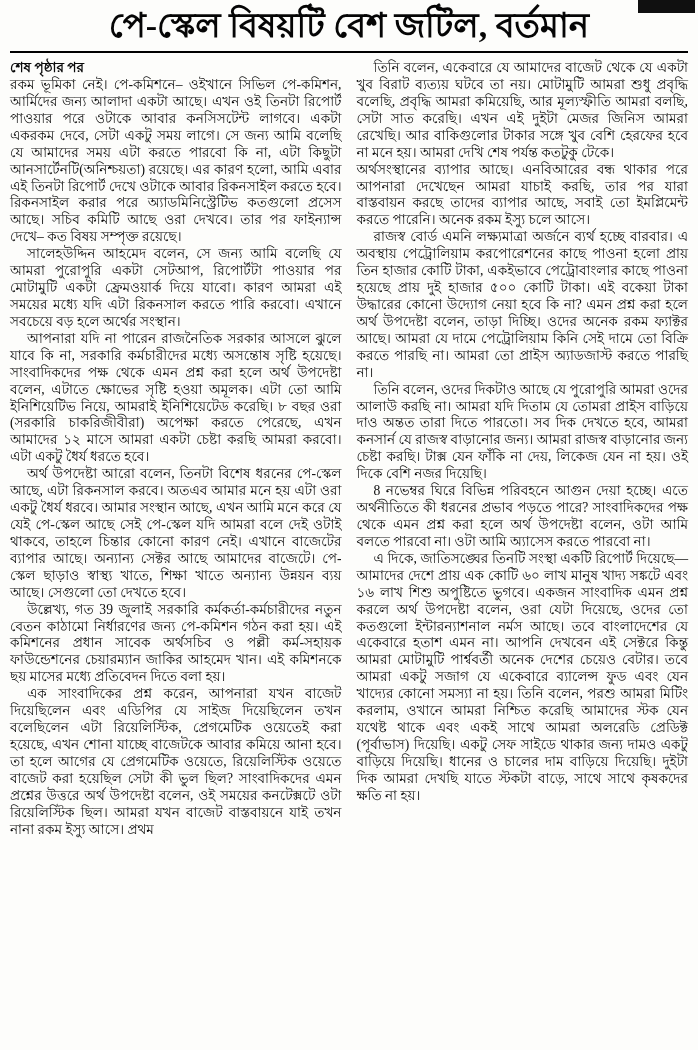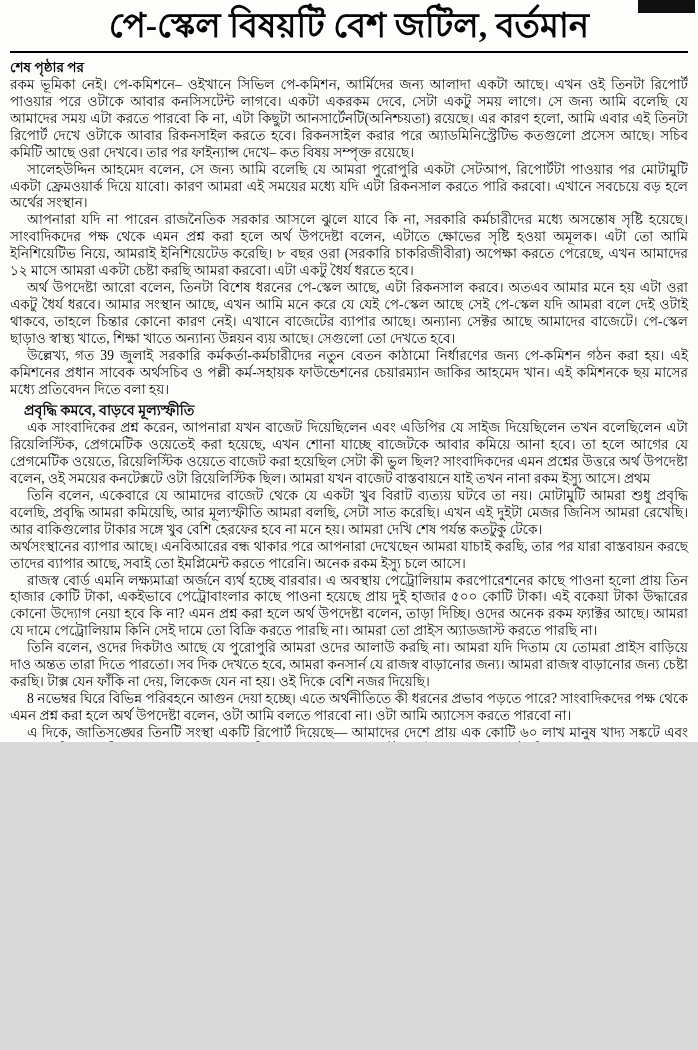--- a/index.html
+++ b/index.html
@@ -1,18 +1,18 @@
 <!DOCTYPE html>
 <html lang="bn"><head>
 <meta charset="utf-8">
 <style>
   html,body{margin:0;padding:0;background:#d9d9d9;}
   .page{
     position:relative;
-    width:698px;height:742px;
+    width:698px;height:1050px;
     margin:0 auto;
     background:#fdfdfb;
     color:#0b0b0b;
     font-family:"Liberation Serif","DejaVu Serif",serif;
     overflow:hidden;
     box-sizing:border-box;
     padding:4px 10px 8px 10px;
   }
   .corner-block{
     position:absolute;top:0;right:3px;
@@ -26,24 +26,24 @@
     line-height:1.18;
     font-weight:700;
     color:#050505;
   }
   .rule{
     border:0;border-top:2px solid #000;
     margin:0 0 7px 0;height:0;
   }
   .columns{
     display:flex;
+    gap:15px;
     text-align:justify;
     font-size:13.6px;
     line-height:1.245;
-    flex-direction:column;
   }
   .col{flex:1 1 0;min-width:0;}
   .label{font-weight:700;margin:0;}
   .p{margin:0;}
   .indent{text-indent:17px;}
   .subhead{
     font-size:14.2px;font-weight:700;
     margin:3px 0 1px 0;
     text-indent:14px;
     text-align:left;
@@ -64,21 +64,20 @@
 
   <main class="columns">
 
     <section class="col">
       <p class="label">শেষ পৃষ্ঠার পর</p>
       <p class="p">রকম ভূমিকা নেই। পে-কমিশনে– ওইখানে সিভিল পে-কমিশন, আর্মিদের জন্য আলাদা একটা আছে। এখন ওই তিনটা রিপোর্ট পাওয়ার পরে ওটাকে আবার কনসিসটেন্ট লাগবে। একটা একরকম দেবে, সেটা একটু সময় লাগে। সে জন্য আমি বলেছি যে আমাদের সময় এটা করতে পারবো কি না, এটা কিছুটা আনসার্টেনটি(অনিশ্চয়তা) রয়েছে। এর কারণ হলো, আমি এবার এই তিনটা রিপোর্ট দেখে ওটাকে আবার রিকনসাইল করতে হবে। রিকনসাইল করার পরে অ্যাডমিনিস্ট্রেটিভ কতগুলো প্রসেস আছে। সচিব কমিটি আছে ওরা দেখবে। তার পর ফাইন্যান্স দেখে– কত বিষয় সম্পৃক্ত রয়েছে।</p>
       <p class="p indent">সালেহউদ্দিন আহমেদ বলেন, সে জন্য আমি বলেছি যে আমরা পুরোপুরি একটা সেটআপ, রিপোর্টটা পাওয়ার পর মোটামুটি একটা ফ্রেমওয়ার্ক দিয়ে যাবো। কারণ আমরা এই সময়ের মধ্যে যদি এটা রিকনসাল করতে পারি করবো। এখানে সবচেয়ে বড় হলে অর্থের সংস্থান।</p>
       <p class="p indent">আপনারা যদি না পারেন রাজনৈতিক সরকার আসলে ঝুলে যাবে কি না, সরকারি কর্মচারীদের মধ্যে অসন্তোষ সৃষ্টি হয়েছে। সাংবাদিকদের পক্ষ থেকে এমন প্রশ্ন করা হলে অর্থ উপদেষ্টা বলেন, এটাতে ক্ষোভের সৃষ্টি হওয়া অমূলক। এটা তো আমি ইনিশিয়েটিভ নিয়ে, আমরাই ইনিশিয়েটেড করেছি। ৮ বছর ওরা (সরকারি চাকরিজীবীরা) অপেক্ষা করতে পেরেছে, এখন আমাদের ১২ মাসে আমরা একটা চেষ্টা করছি আমরা করবো। এটা একটু ধৈর্য ধরতে হবে।</p>
       <p class="p indent">অর্থ উপদেষ্টা আরো বলেন, তিনটা বিশেষ ধরনের পে-স্কেল আছে, এটা রিকনসাল করবে। অতএব আমার মনে হয় এটা ওরা একটু ধৈর্য ধরবে। আমার সংস্থান আছে, এখন আমি মনে করে যে যেই পে-স্কেল আছে সেই পে-স্কেল যদি আমরা বলে দেই ওটাই থাকবে, তাহলে চিন্তার কোনো কারণ নেই। এখানে বাজেটের ব্যাপার আছে। অন্যান্য সেক্টর আছে আমাদের বাজেটে। পে-স্কেল ছাড়াও স্বাস্থ্য খাতে, শিক্ষা খাতে অন্যান্য উন্নয়ন ব্যয় আছে। সেগুলো তো দেখতে হবে।</p>
       <p class="p indent">উল্লেখ্য, গত 39 জুলাই সরকারি কর্মকর্তা-কর্মচারীদের নতুন বেতন কাঠামো নির্ধারণের জন্য পে-কমিশন গঠন করা হয়। এই কমিশনের প্রধান সাবেক অর্থসচিব ও পল্লী কর্ম-সহায়ক ফাউন্ডেশনের চেয়ারম্যান জাকির আহমেদ খান। এই কমিশনকে ছয় মাসের মধ্যে প্রতিবেদন দিতে বলা হয়।</p>
-      <h2 class="subhead">প্রবৃদ্ধি কমবে, বাড়বে মূল্যস্ফীতি</h2>
       <p class="p indent">এক সাংবাদিকের প্রশ্ন করেন, আপনারা যখন বাজেট দিয়েছিলেন এবং এডিপির যে সাইজ দিয়েছিলেন তখন বলেছিলেন এটা রিয়েলিস্টিক, প্রেগমেটিক ওয়েতেই করা হয়েছে, এখন শোনা যাচ্ছে বাজেটকে আবার কমিয়ে আনা হবে। তা হলে আগের যে প্রেগমেটিক ওয়েতে, রিয়েলিস্টিক ওয়েতে বাজেট করা হয়েছিল সেটা কী ভুল ছিল? সাংবাদিকদের এমন প্রশ্নের উত্তরে অর্থ উপদেষ্টা বলেন, ওই সময়ের কনটেক্সটে ওটা রিয়েলিস্টিক ছিল। আমরা যখন বাজেট বাস্তবায়নে যাই তখন নানা রকম ইস্যু আসে। প্রথম</p>
     </section>
 
     <section class="col">
       <p class="p indent">তিনি বলেন, একেবারে যে আমাদের বাজেট থেকে যে একটা খুব বিরাট ব্যত্যয় ঘটবে তা নয়। মোটামুটি আমরা শুধু প্রবৃদ্ধি বলেছি, প্রবৃদ্ধি আমরা কমিয়েছি, আর মূল্যস্ফীতি আমরা বলছি, সেটা সাত করেছি। এখন এই দুইটা মেজর জিনিস আমরা রেখেছি। আর বাকিগুলোর টাকার সঙ্গে খুব বেশি হেরফের হবে না মনে হয়। আমরা দেখি শেষ পর্যন্ত কতটুকু টেকে।</p>
       <p class="p">অর্থসংস্থানের ব্যাপার আছে। এনবিআরের বন্ধ থাকার পরে আপনারা দেখেছেন আমরা যাচাই করছি, তার পর যারা বাস্তবায়ন করছে তাদের ব্যাপার আছে, সবাই তো ইমপ্লিমেন্ট করতে পারেনি। অনেক রকম ইস্যু চলে আসে।</p>
       <p class="p indent">রাজস্ব বোর্ড এমনি লক্ষ্যমাত্রা অর্জনে ব্যর্থ হচ্ছে বারবার। এ অবস্থায় পেট্রোলিয়াম করপোরেশনের কাছে পাওনা হলো প্রায় তিন হাজার কোটি টাকা, একইভাবে পেট্রোবাংলার কাছে পাওনা হয়েছে প্রায় দুই হাজার ৫০০ কোটি টাকা। এই বকেয়া টাকা উদ্ধারের কোনো উদ্যোগ নেয়া হবে কি না? এমন প্রশ্ন করা হলে অর্থ উপদেষ্টা বলেন, তাড়া দিচ্ছি। ওদের অনেক রকম ফ্যাক্টর আছে। আমরা যে দামে পেট্রোলিয়াম কিনি সেই দামে তো বিক্রি করতে পারছি না। আমরা তো প্রাইস অ্যাডজাস্ট করতে পারছি না।</p>
       <p class="p indent">তিনি বলেন, ওদের দিকটাও আছে যে পুরোপুরি আমরা ওদের আলাউ করছি না। আমরা যদি দিতাম যে তোমরা প্রাইস বাড়িয়ে দাও অন্তত তারা দিতে পারতো। সব দিক দেখতে হবে, আমরা কনসার্ন যে রাজস্ব বাড়ানোর জন্য। আমরা রাজস্ব বাড়ানোর জন্য চেষ্টা করছি। টাক্স যেন ফাঁকি না দেয়, লিকেজ যেন না হয়। ওই দিকে বেশি নজর দিয়েছি।</p>
       <p class="p indent">8 নভেম্বর ঘিরে বিভিন্ন পরিবহনে আগুন দেয়া হচ্ছে। এতে অর্থনীতিতে কী ধরনের প্রভাব পড়তে পারে? সাংবাদিকদের পক্ষ থেকে এমন প্রশ্ন করা হলে অর্থ উপদেষ্টা বলেন, ওটা আমি বলতে পারবো না। ওটা আমি অ্যাসেস করতে পারবো না।</p>
       <p class="p indent">এ দিকে, জাতিসঙ্ঘের তিনটি সংস্থা একটি রিপোর্ট দিয়েছে— আমাদের দেশে প্রায় এক কোটি ৬০ লাখ মানুষ খাদ্য সঙ্কটে এবং ১৬ লাখ শিশু অপুষ্টিতে ভুগবে। একজন সাংবাদিক এমন প্রশ্ন করলে অর্থ উপদেষ্টা বলেন, ওরা যেটা দিয়েছে, ওদের তো কতগুলো ইন্টারন্যাশনাল নর্মস আছে। তবে বাংলাদেশের যে একেবারে হতাশ এমন না। আপনি দেখবেন এই সেক্টরে কিন্তু আমরা মোটামুটি পার্শ্ববর্তী অনেক দেশের চেয়েও বেটার। তবে আমরা একটু সজাগ যে একেবারে ব্যালেন্স ফুড এবং যেন খাদ্যের কোনো সমস্যা না হয়। তিনি বলেন, পরশু আমরা মিটিং করলাম, ওখানে আমরা নিশ্চিত করেছি আমাদের স্টক যেন যথেষ্ট থাকে এবং একই সাথে আমরা অলরেডি প্রেডিক্ট (পূর্বাভাস) দিয়েছি। একটু সেফ সাইডে থাকার জন্য দামও একটু বাড়িয়ে দিয়েছি। ধানের ও চালের দাম বাড়িয়ে দিয়েছি। দুইটা দিক আমরা দেখছি যাতে স্টকটা বাড়ে, সাথে সাথে কৃষকদের ক্ষতি না হয়।</p>

